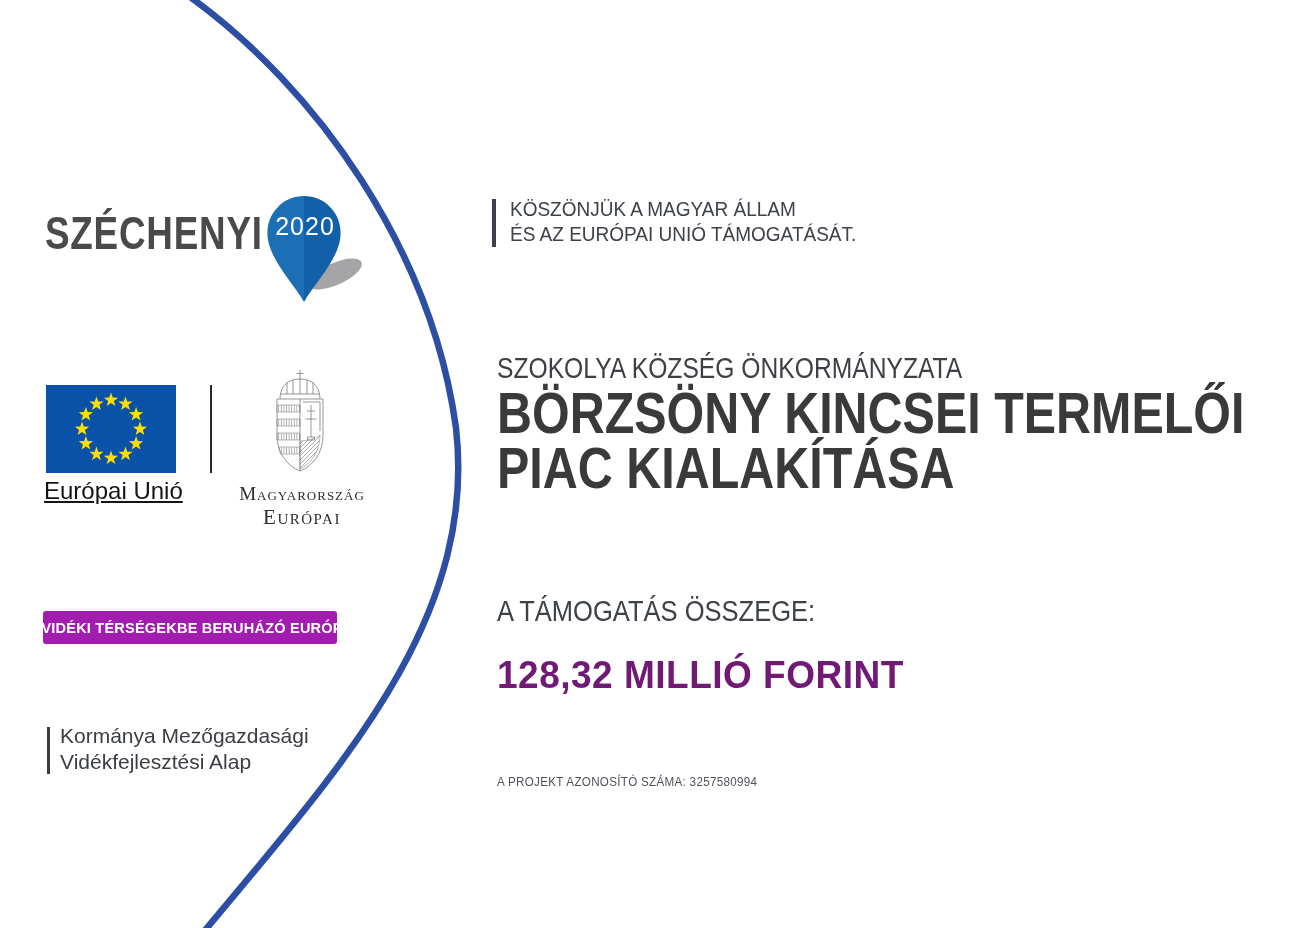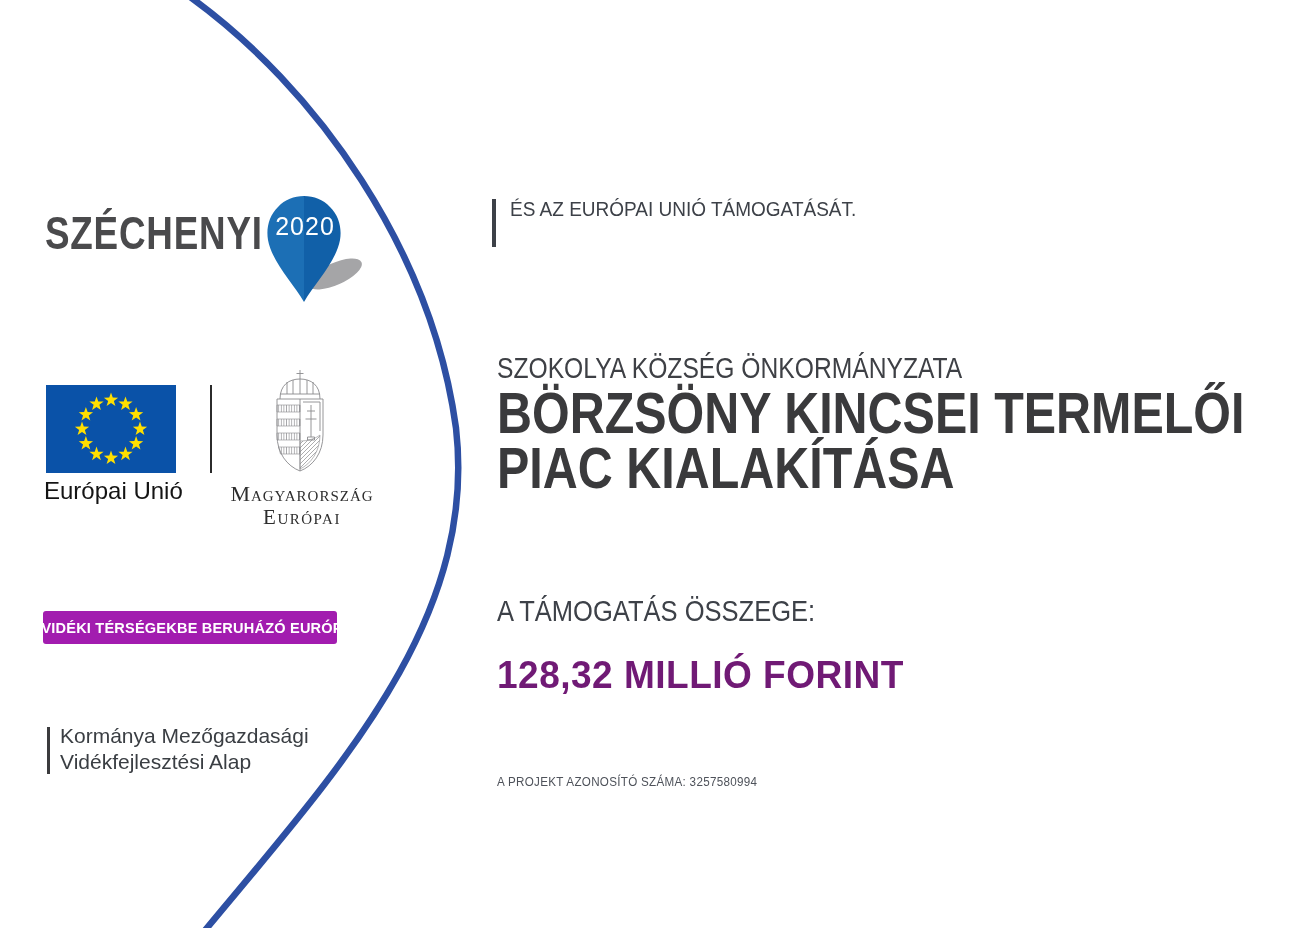--- a/index.html
+++ b/index.html
@@ -35,31 +35,31 @@
   
   #thanks-bar { left: 492px; top: 199px; width: 4px; height: 48px; background: #3d4148; }
   #thanks-text {
     left: 510px; top: 197px;
     font-size: 20px; line-height: 25px; color: #3d4148;
   }
   #thanks-text .condense { transform: scaleX(0.95); }
 
   
   #eu-flag { left: 46px; top: 385px; }
-  #eu-label { left: 44px; top: 477px; font-size: 24px; color: #141414; }
+  #eu-label { left: 44px; top: 477px; font-size: 24px; color: #141414; text-decoration: underline; }
   #logo-divider { left: 210px; top: 385px; width: 2px; height: 88px; background: #2b2b2b; }
   #coat-of-arms { left: 267px; top: 369px; }
   #gov-label {
     left: 213px; top: 482px; width: 178px;
     text-align: center;
     font-family: "Liberation Serif", serif;
     font-variant: small-caps;
     color: #2d2d2d;
   }
-  #gov-label .l1 { font-size: 22px; letter-spacing: 1px; line-height: 24px; }
+  #gov-label .l1 { font-size: 19px; letter-spacing: 1px; line-height: 24px; }
   #gov-label .l2 { font-size: 21px; letter-spacing: 1.5px; line-height: 22px; }
 
   
   #banner {
     left: 43px; top: 611px; width: 294px; height: 33px;
     background: #a21caf; border-radius: 3px;
     display: flex; align-items: center; justify-content: center;
   }
   #banner span {
     color: #ffffff; font-size: 15px; font-weight: 700; letter-spacing: 0.2px;
@@ -103,20 +103,21 @@
       </linearGradient>
     </defs>
     <ellipse cx="72" cy="79" rx="29" ry="11" transform="rotate(-24 72 79)" fill="#a5a5a7"></ellipse>
     <path d="M41,107 C30,88 9,67 5,45 C3,33 6,21 15,12 C22,4.5 31,1 41,1
              C51,1 60,4.5 67,12 C76,21 79,33 77,45 C73,67 52,88 41,107 Z" fill="url(#ping)"></path>
   </svg>
   <div class="abs" id="pin-year">2020</div>
 
   <div class="abs" id="thanks-bar"></div>
   <div class="abs" id="thanks-text">
+    <div><span class="condense">KÖSZÖNJÜK A MAGYAR ÁLLAM</span></div>
     <div><span class="condense">ÉS AZ EURÓPAI UNIÓ TÁMOGATÁSÁT.</span></div>
   </div>
 
   <svg class="abs" id="eu-flag" width="130" height="88" viewBox="0 0 130 88">
     <defs>
       <polygon id="star" points="0,-7.5 1.76,-2.43 7.13,-2.32 2.85,0.93 4.41,6.07 0,3 -4.41,6.07 -2.85,0.93 -7.13,-2.32 -1.76,-2.43" fill="#ffdf00"></polygon>
     </defs>
     <rect x="0" y="0" width="130" height="88" fill="#0a52a8"></rect>
     <g>
       <use href="#star" x="65" y="15"></use>

